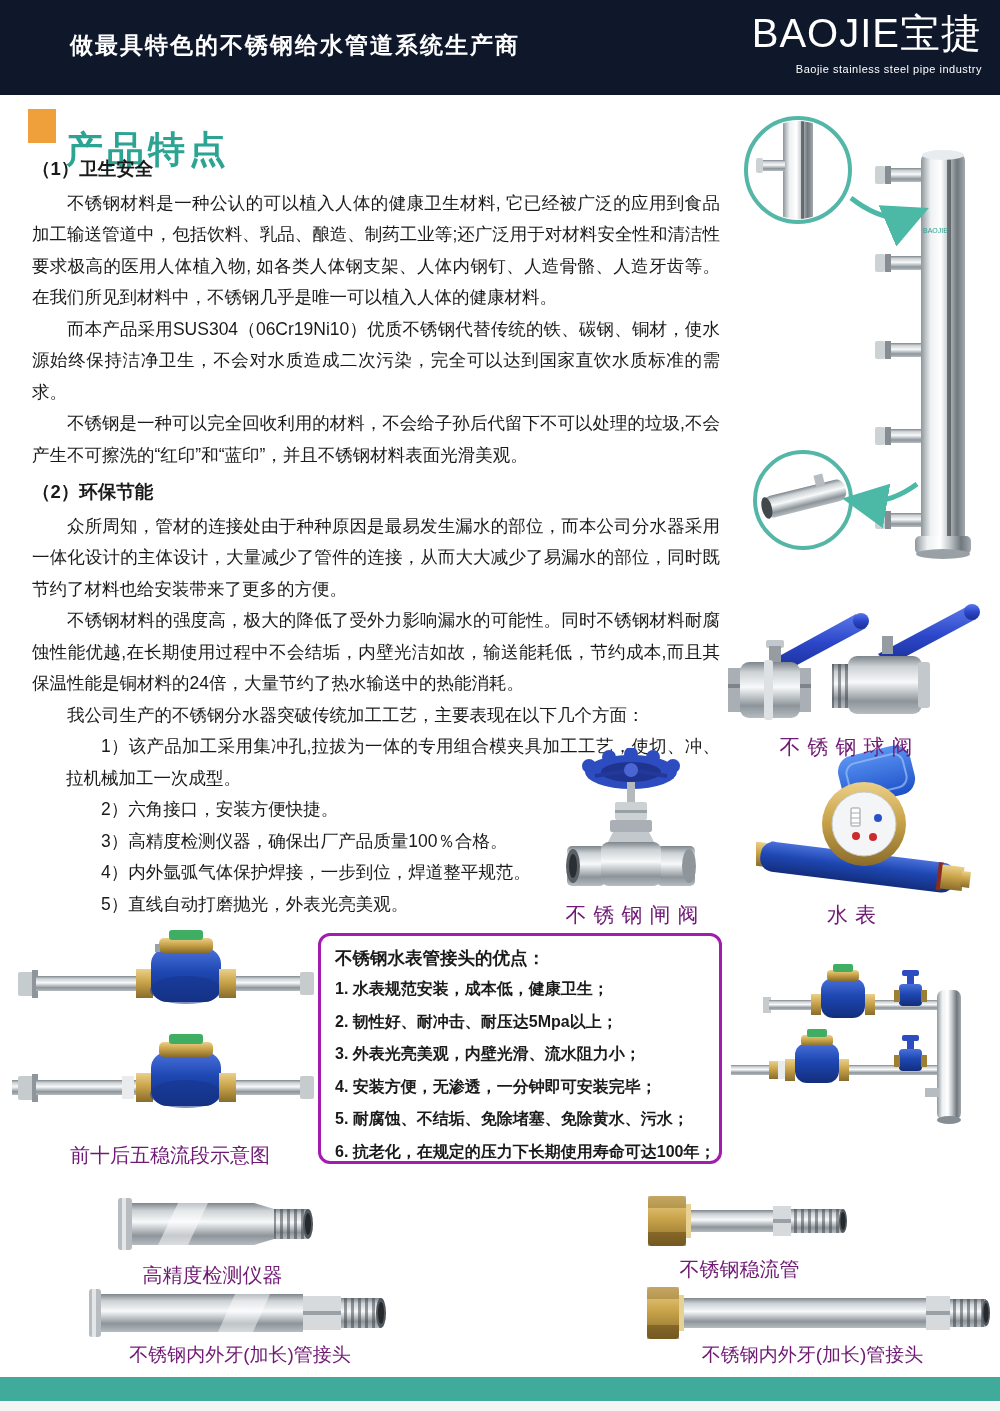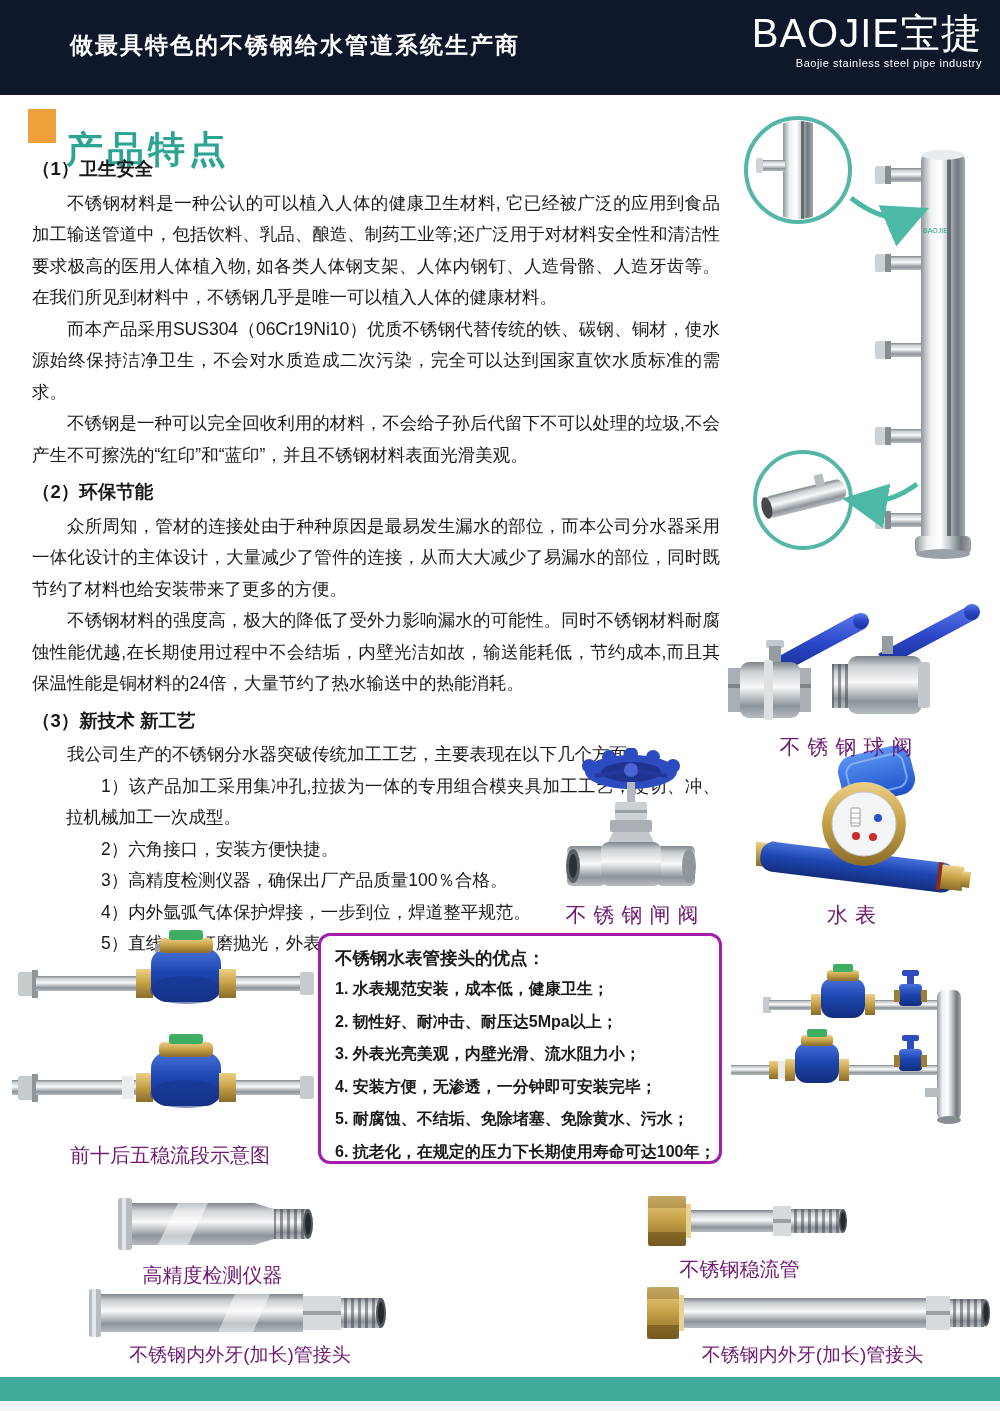--- a/index.html
+++ b/index.html
@@ -3,21 +3,21 @@
 <meta charset="utf-8">
 <style>
   html,body{margin:0;padding:0;background:#ffffff;}
   .page{position:relative;width:1000px;height:1411px;background:#fff;overflow:hidden;
         font-family:"Liberation Sans","DejaVu Sans",sans-serif;color:#1a1a1a;}
   
   .header{position:absolute;left:0;top:0;width:1000px;height:95px;background:#0f172a;}
   .slogan{position:absolute;left:70px;top:30px;color:#fff;font-size:23px;font-weight:bold;letter-spacing:2px;white-space:nowrap;}
   .logo{position:absolute;right:18px;top:10px;text-align:right;color:#fff;}
   .logo-main{font-size:40px;letter-spacing:1px;line-height:46px;white-space:nowrap;}
-  .logo-sub{font-size:11px;margin-top:1px;letter-spacing:0.5px;white-space:nowrap;}
+  .logo-sub{font-size:11px;margin-top:7px;letter-spacing:0.5px;white-space:nowrap;}
   
   .title-square{position:absolute;left:28px;top:109px;width:28px;height:34px;background:#f0a03b;}
   .page-title{position:absolute;left:66px;top:101px;font-size:37px;font-weight:bold;color:#2ba493;letter-spacing:4px;white-space:nowrap;margin-top:24px;}
   
   .text-col{position:absolute;left:32px;top:148px;width:688px;font-size:17.5px;line-height:31.5px;text-align:justify;}
   .sec-h{font-size:18.5px;font-weight:bold;margin:5px 0 3px 0;text-align:left;}
   .text-col p{margin:0;text-indent:2em;}
   .feat-intro{margin:0;text-indent:2em;}
   .feat-item{margin:0;padding-left:34px;text-indent:0;}
   
@@ -97,21 +97,20 @@
   <div class="page-title">产品特点</div>
 
   <div class="text-col">
     <div class="sec-h">（1）卫生安全</div>
     <p>不锈钢材料是一种公认的可以植入人体的健康卫生材料, 它已经被广泛的应用到食品加工输送管道中，包括饮料、乳品、酿造、制药工业等;还广泛用于对材料安全性和清洁性要求极高的医用人体植入物, 如各类人体钢支架、人体内钢钉、人造骨骼、人造牙齿等。在我们所见到材料中，不锈钢几乎是唯一可以植入人体的健康材料。</p>
     <p>而本产品采用SUS304（06Cr19Ni10）优质不锈钢代替传统的铁、碳钢、铜材，使水源始终保持洁净卫生，不会对水质造成二次污染，完全可以达到国家直饮水质标准的需求。</p>
     <p>不锈钢是一种可以完全回收利用的材料，不会给子孙后代留下不可以处理的垃圾,不会产生不可擦洗的“红印”和“蓝印”，并且不锈钢材料表面光滑美观。</p>
     <div class="sec-h">（2）环保节能</div>
     <p>众所周知，管材的连接处由于种种原因是最易发生漏水的部位，而本公司分水器采用一体化设计的主体设计，大量减少了管件的连接，从而大大减少了易漏水的部位，同时既节约了材料也给安装带来了更多的方便。</p>
     <p>不锈钢材料的强度高，极大的降低了受外力影响漏水的可能性。同时不锈钢材料耐腐蚀性能优越,在长期使用过程中不会结垢，内壁光洁如故，输送能耗低，节约成本,而且其保温性能是铜材料的24倍，大量节约了热水输送中的热能消耗。</p>
-    <div class="sec-h">（3）新技术 新工艺</div>
     <p class="feat-intro">我公司生产的不锈钢分水器突破传统加工工艺，主要表现在以下几个方面：</p>
     <p class="feat-item">1）该产品加工采用集冲孔,拉拔为一体的专用组合模夹具加工工艺，使切、冲、拉机械加工一次成型。</p>
     <p class="feat-item">2）六角接口，安装方便快捷。</p>
     <p class="feat-item">3）高精度检测仪器，确保出厂产品质量100％合格。</p>
     <p class="feat-item">4）内外氩弧气体保护焊接，一步到位，焊道整平规范。</p>
     <p class="feat-item">5）直线自动打磨抛光，外表光亮美观。</p>
   </div>
 
   <svg class="g" style="left:735px;top:108px" width="260" height="470" viewBox="0 0 260 470">
     <clipPath id="clipC1">

